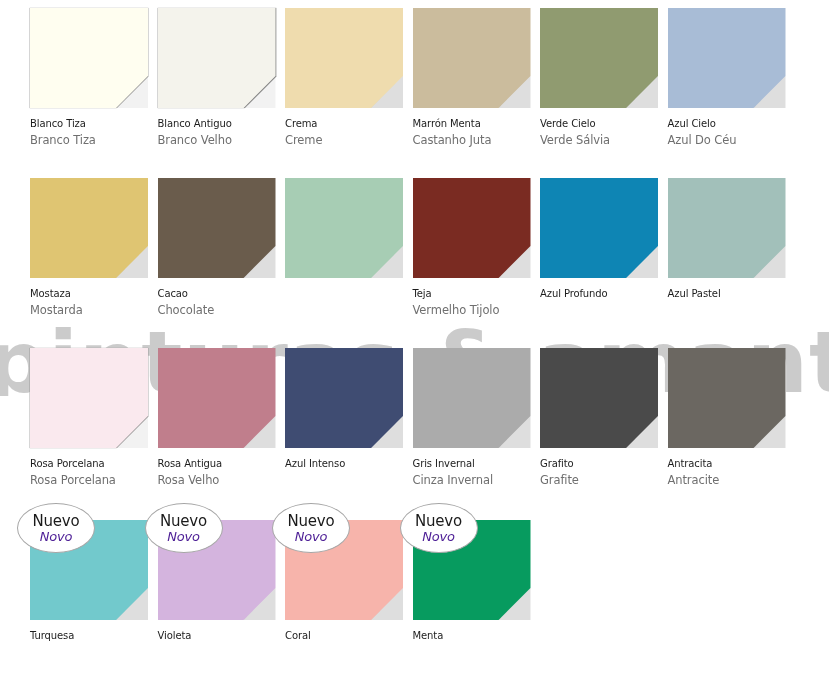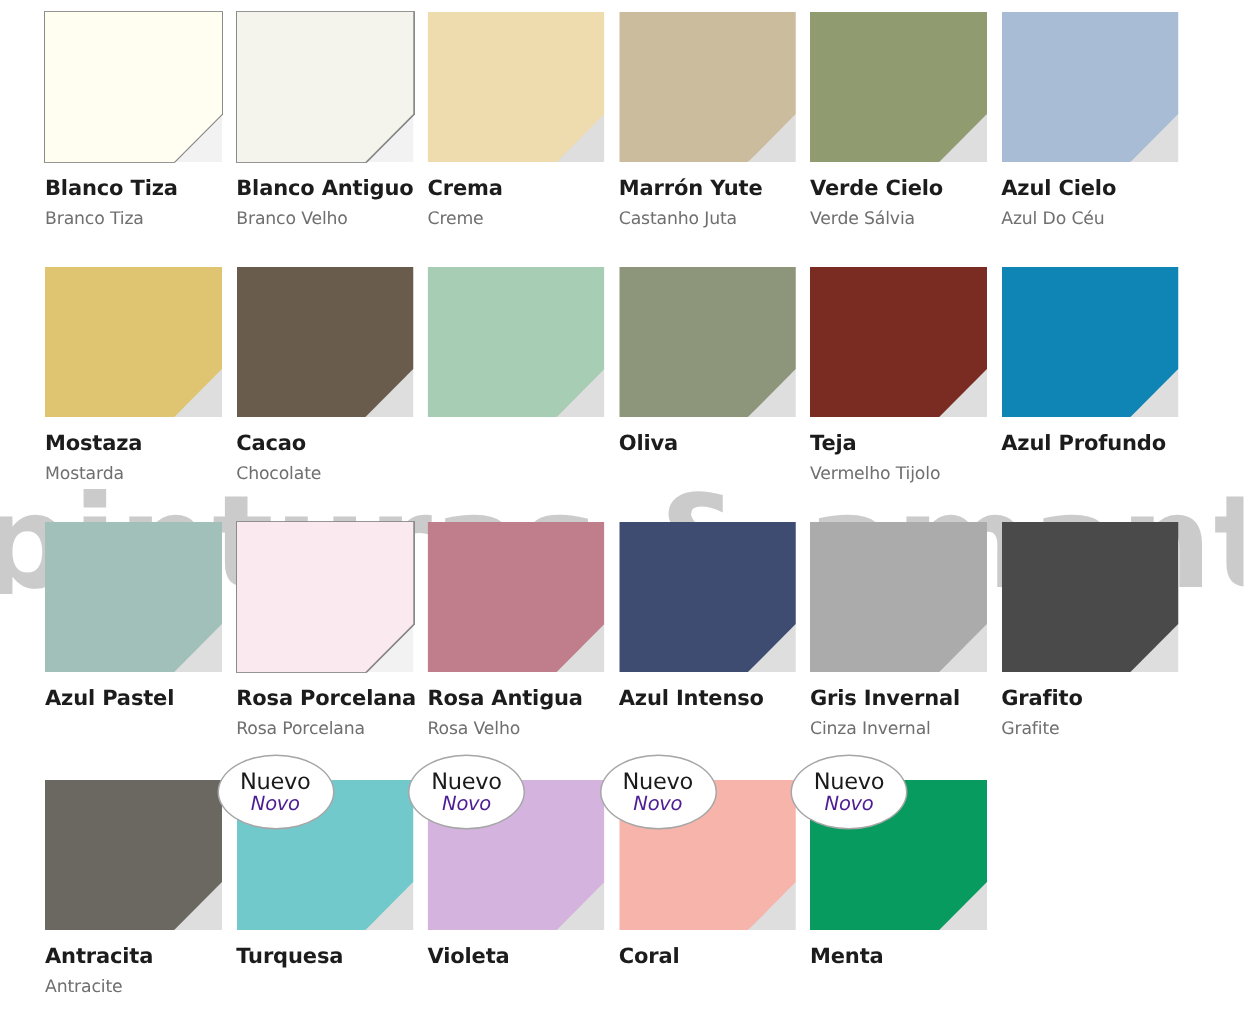--- a/index.html
+++ b/index.html
@@ -144,22 +144,22 @@
 
   
   .labels {
     position: absolute;
     left: 8px;
     top: 118px;
     width: 122px;
   }
   .name-es {
     font-family: "DejaVu Sans", sans-serif;
-    font-size: 14px;
-    font-weight: 700;
+    font-size: 10px;
+    font-weight: 400;
     color: #1c1c1c;
     letter-spacing: -.1px;
     line-height: 1.25;
     white-space: nowrap;
   }
   .name-pt {
     font-family: "DejaVu Sans", sans-serif;
     font-size: 11.5px;
     font-weight: 400;
     color: #6f6f6f;
@@ -213,21 +213,21 @@
           <div class="name-es">Crema</div>
           <div class="name-pt">Creme</div>
         </div>
       </div>
       <div class="cell">
         <div class="chip-wrap">
           <div class="chip" style="--swatch: #CBBC9D;"></div>
           <div class="chip-fold"></div>
         </div>
         <div class="labels">
-          <div class="name-es">Marrón Yute</div>
+          <div class="name-es">Marrón Menta</div>
           <div class="name-pt">Castanho Juta</div>
         </div>
       </div>
       <div class="cell">
         <div class="chip-wrap">
           <div class="chip" style="--swatch: #909B70;"></div>
           <div class="chip-fold"></div>
         </div>
         <div class="labels">
           <div class="name-es">Verde Cielo</div>
@@ -261,29 +261,20 @@
         </div>
         <div class="labels">
           <div class="name-es">Cacao</div>
           <div class="name-pt">Chocolate</div>
         </div>
       </div>
       <div class="cell">
         <div class="chip-wrap">
           <div class="chip" style="--swatch: #A7CDB4;"></div>
           <div class="chip-fold"></div>
-        </div>
-      </div>
-      <div class="cell">
-        <div class="chip-wrap">
-          <div class="chip" style="--swatch: #8D957A;"></div>
-          <div class="chip-fold"></div>
-        </div>
-        <div class="labels">
-          <div class="name-es">Oliva</div>
         </div>
       </div>
       <div class="cell">
         <div class="chip-wrap">
           <div class="chip" style="--swatch: #7A2B22;"></div>
           <div class="chip-fold"></div>
         </div>
         <div class="labels">
           <div class="name-es">Teja</div>
           <div class="name-pt">Vermelho Tijolo</div>

